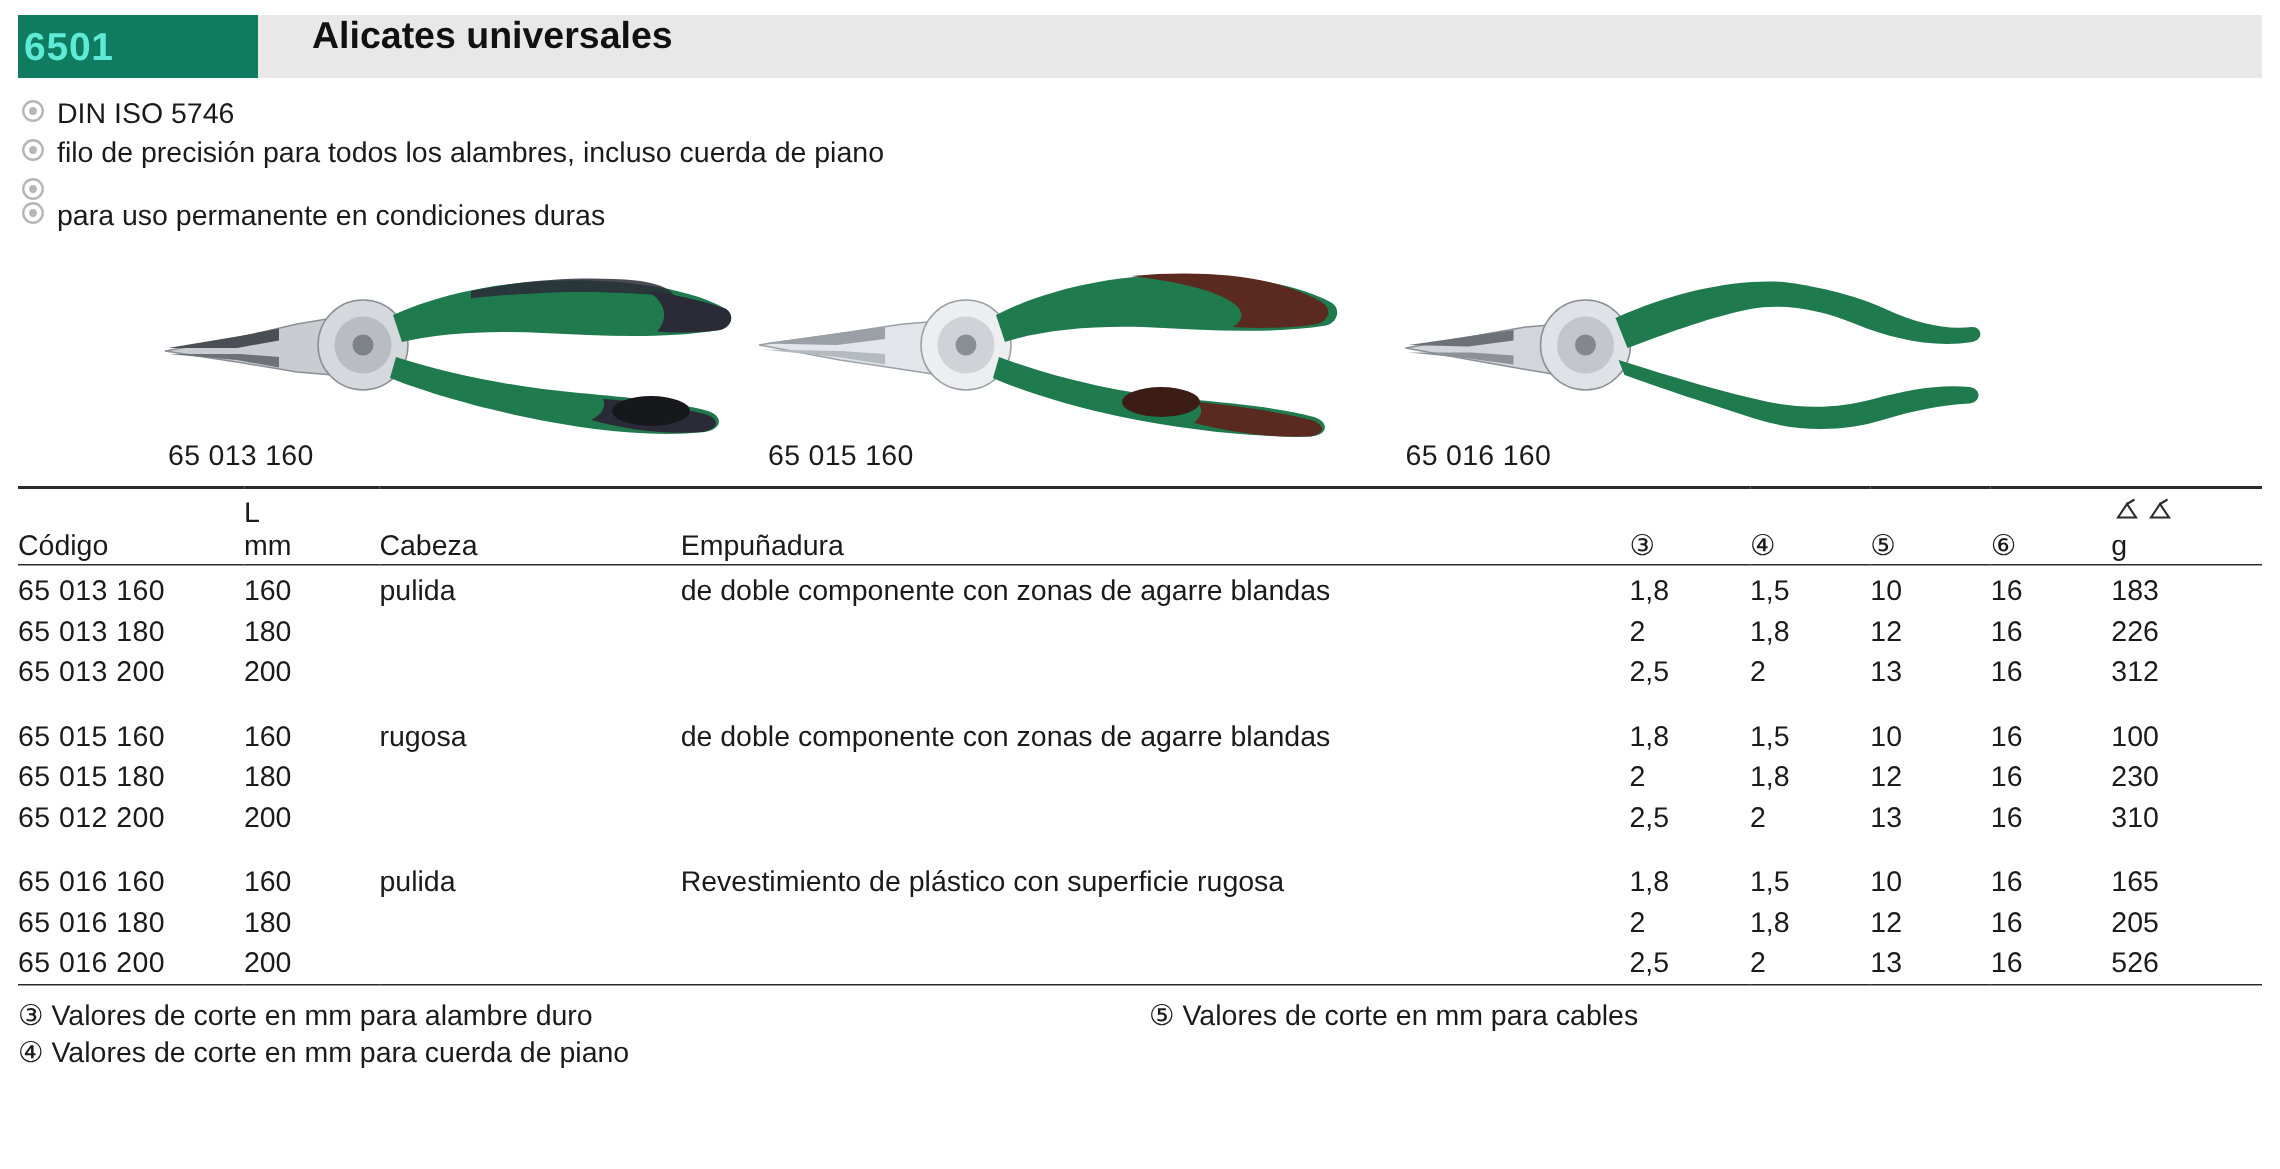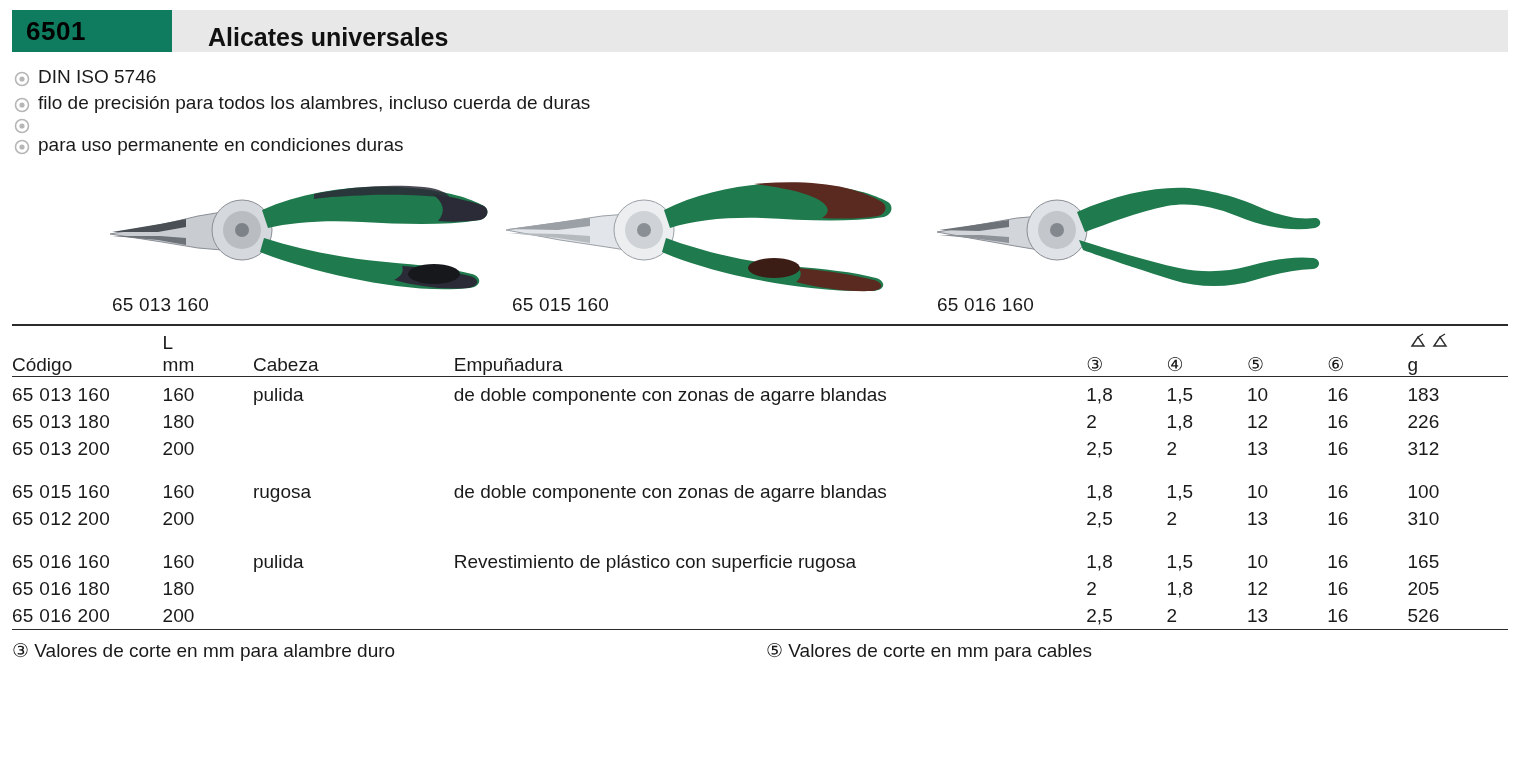--- a/index.html
+++ b/index.html
@@ -24,51 +24,51 @@
 
   
   .header {
     display: flex;
     align-items: stretch;
     height: 42px;
     margin-top: 10px;
   }
   .header-code {
     background: #0f7b5f;
-    color: #000000;
+    color: #5eead4;
     font-size: 26px;
     font-weight: bold;
     display: flex;
     align-items: center;
-    padding: 0 14px;
+    padding: 0 4px;
     min-width: 160px;
     box-sizing: border-box;
     letter-spacing: 0.5px;
   }
   .header-title-wrap {
     background: #e8e8e8;
     flex: 1;
     display: flex;
-    align-items: flex-end;
+    align-items: flex-start;
     padding-left: 36px;
   }
   .header-title {
     font-size: 25px;
     font-weight: bold;
     color: #111;
   }
 
   
   .bullets {
     margin-top: 12px;
     padding-left: 2px;
   }
   .bullet-row {
     display: flex;
-    align-items: center;
+    align-items: flex-start;
     line-height: 26px;
   }
   .bullet-dot {
     width: 16px;
     height: 16px;
     flex: 0 0 16px;
     margin-right: 8px;
     position: relative;
     top: 2px;
   }
@@ -211,21 +211,21 @@
       </span>
       <span class="bullet-text">DIN ISO 5746</span>
     </div>
     <div class="bullet-row">
       <span class="bullet-dot">
         <svg width="16" height="16" viewBox="0 0 16 16">
             <circle cx="8" cy="8" r="6.5" fill="none" stroke="#b6b6b6" stroke-width="1.6"></circle>
             <circle cx="8" cy="8" r="2.6" fill="#b6b6b6"></circle>
           </svg>
       </span>
-      <span class="bullet-text">filo de precisión para todos los alambres, incluso cuerda de duras</span>
+      <span class="bullet-text">filo de precisión para todos los alambres, incluso cuerda de piano</span>
     </div>
     <div class="bullet-row">
       <span class="bullet-dot">
         <svg width="16" height="16" viewBox="0 0 16 16">
             <circle cx="8" cy="8" r="6.5" fill="none" stroke="#b6b6b6" stroke-width="1.6"></circle>
             <circle cx="8" cy="8" r="2.6" fill="#b6b6b6"></circle>
           </svg>
       </span>
     </div>
     <div class="bullet-row">
@@ -382,20 +382,31 @@
           <td class="len">160</td>
           <td class="head">rugosa</td>
           <td class="grip">de doble componente con zonas de agarre blandas</td>
           <td class="num">1,8</td>
           <td class="num">1,5</td>
           <td class="num">10</td>
           <td class="num">16</td>
           <td class="wt">100</td>
         </tr>
         <tr>
+          <td class="code">65 015 180</td>
+          <td class="len">180</td>
+          <td class="head"></td>
+          <td class="grip"></td>
+          <td class="num">2</td>
+          <td class="num">1,8</td>
+          <td class="num">12</td>
+          <td class="num">16</td>
+          <td class="wt">230</td>
+        </tr>
+        <tr>
           <td class="code">65 012 200</td>
           <td class="len">200</td>
           <td class="head"></td>
           <td class="grip"></td>
           <td class="num">2,5</td>
           <td class="num">2</td>
           <td class="num">13</td>
           <td class="num">16</td>
           <td class="wt">310</td>
         </tr>
@@ -436,19 +447,20 @@
         <tr class="rule-bottom">
             <td colspan="9"></td>
           </tr>
       </tbody>
     </table>
   </div>
 
   <div class="footnotes">
     <div class="fn-col">
       <div>③ Valores de corte en mm para alambre duro</div>
+      <div>④ Valores de corte en mm para cuerda de piano</div>
     </div>
     <div class="fn-col right">
       <div>⑤ Valores de corte en mm para cables</div>
     </div>
   </div>
 
 </div>
 
 </body></html>

